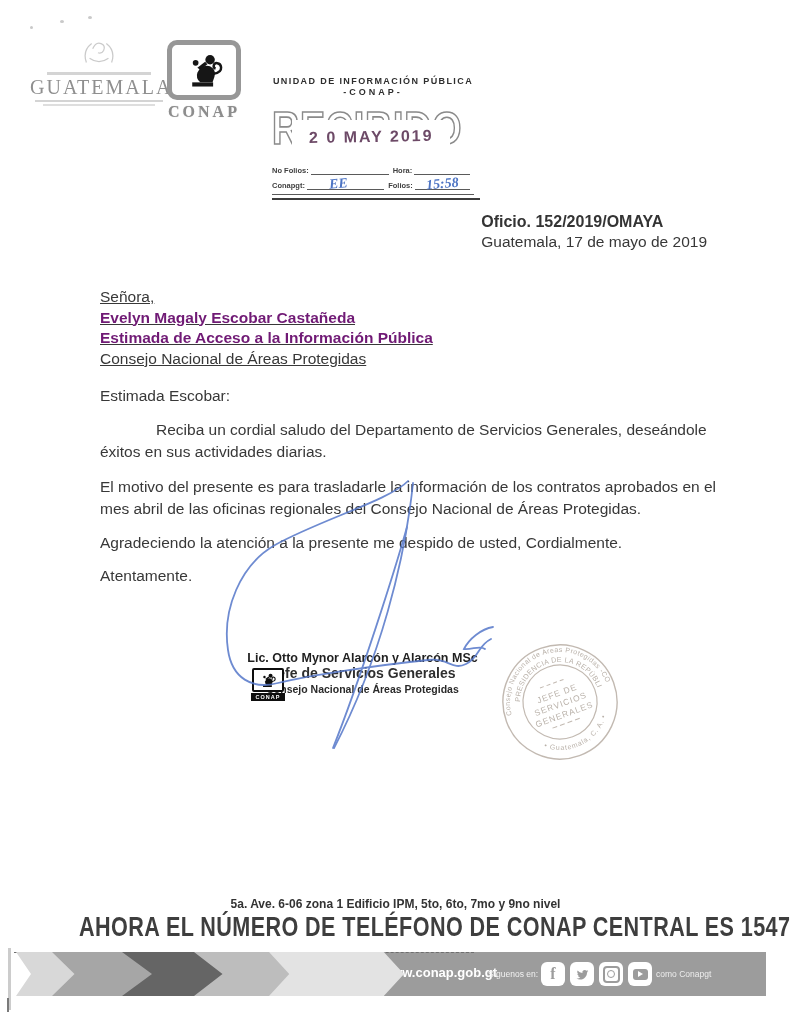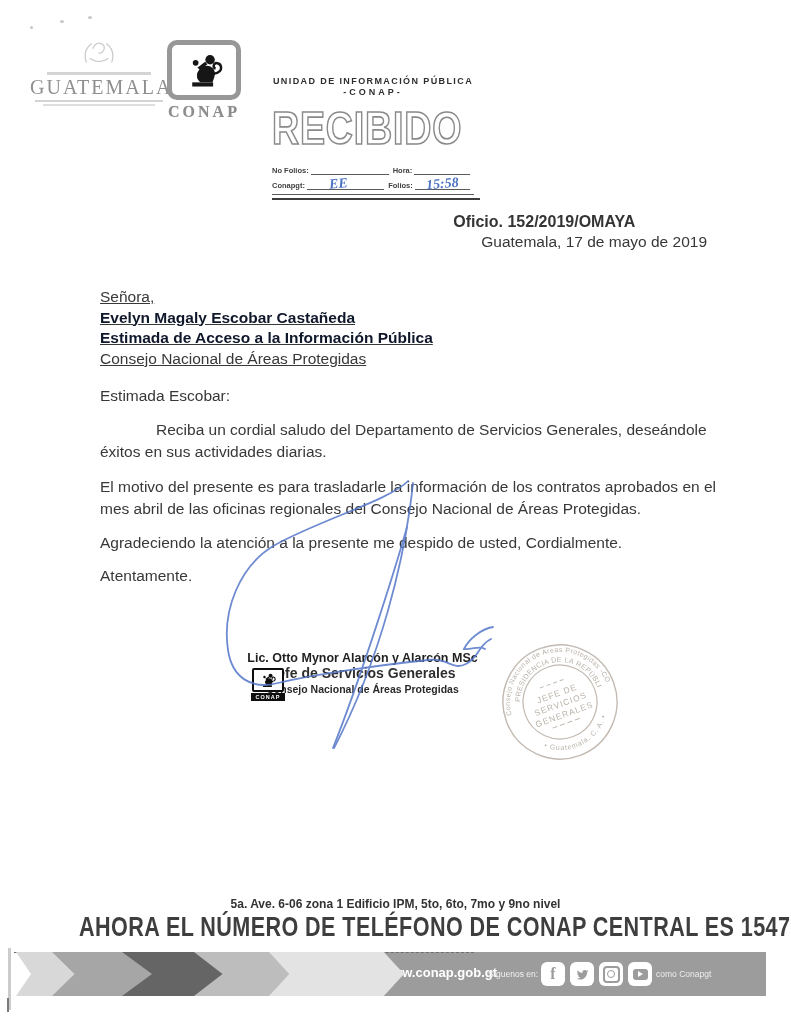--- a/index.html
+++ b/index.html
@@ -36,23 +36,23 @@
   .stamp-row .lbl{white-space:nowrap;margin-right:2px;}
   .stamp-row .line{flex-grow:1;border-bottom:1px solid #5a5a5a;height:8px;position:relative;margin-right:4px;}
   .hand{position:absolute;bottom:-3px;left:28%;font-family:"Liberation Serif",serif;
         font-style:italic;font-weight:bold;font-size:14px;color:#4d74c4;transform:rotate(-5deg);white-space:nowrap;}
   .stamp-rule1{border-top:1.5px solid #5a5a5a;margin-top:4px;}
   .stamp-rule2{height:2px;background:#3c3c3c;margin-top:3px;width:103%;}
 
   
   .ref-block{right:84px;top:213px;text-align:left;}
   .ref-number{font-size:16px;font-weight:bold;color:#343434;}
-  .ref-date{font-size:15.5px;margin-top:2px;margin-left:28px;}
+  .ref-date{font-size:15.5px;margin-top:2px;}
   .recipient{left:100px;top:287px;font-size:15.5px;line-height:20.5px;text-decoration:underline;}
-  .bold{font-weight:bold;color:#0f172a;}
+  .bold{font-weight:bold;color:#701a75;}
   .greeting{left:100px;top:387px;font-size:15.5px;}
   .para{font-size:15.5px;line-height:22px;text-align:left;}
   .p1{left:100px;top:419px;width:612px;text-indent:56px;}
   .p2{left:100px;top:476px;width:618px;}
   .p3{left:100px;top:532px;width:612px;}
   .closing{left:100px;top:567px;font-size:15.5px;}
 
   
   .seal{left:480px;top:622px;opacity:.8;}
   .sig-svg{left:185px;top:470px;z-index:5;}
@@ -124,20 +124,23 @@
       </svg>
     </div>
     <div class="conap-word">CONAP</div>
   </div>
 
   <div class="abs stamp">
     <div class="stamp-l1">UNIDAD DE INFORMACIÓN PÚBLICA</div>
     <div class="stamp-l2">-CONAP-</div>
     <div class="stamp-word-wrap">
       <div class="stamp-word">RECIBIDO</div>
+      <div class="stamp-date-box">
+        <span class="stamp-date">2 0 MAY 2019</span>
+      </div>
     </div>
     <div class="stamp-row">
       <span class="lbl">No Folios:</span>
       <span class="line" style="flex-grow:1.4;"></span>
       <span class="lbl">Hora:</span>
       <span class="line"></span>
     </div>
     <div class="stamp-row">
       <span class="lbl">Conapgt:</span>
       <span class="line" style="flex-grow:1.4;">

